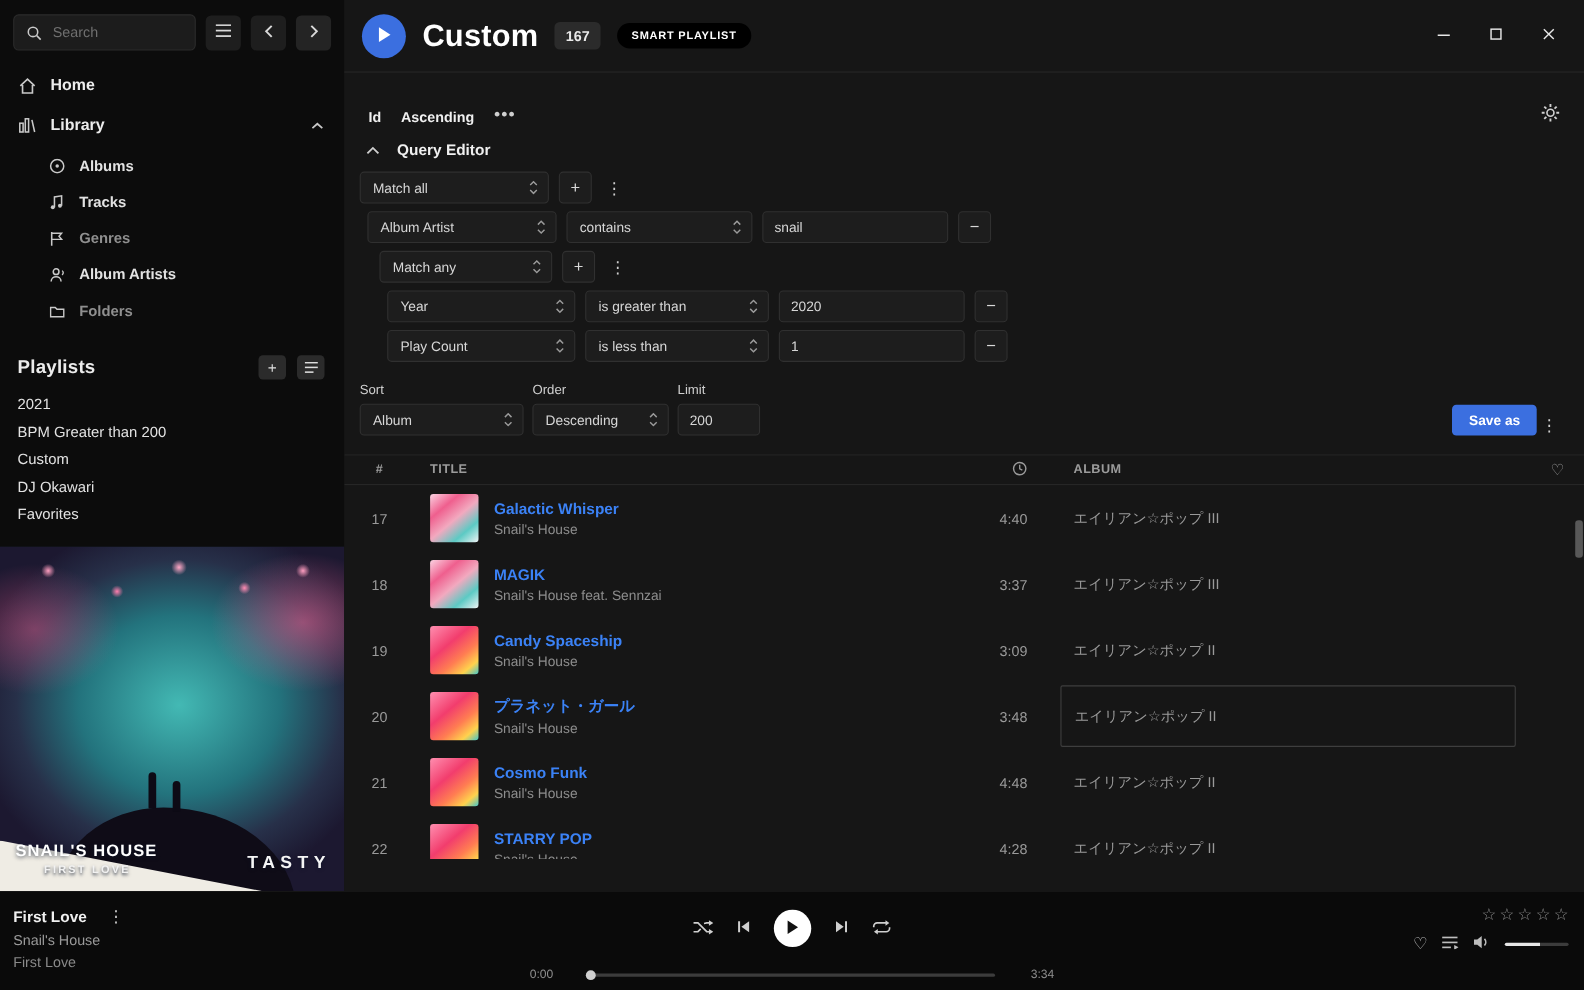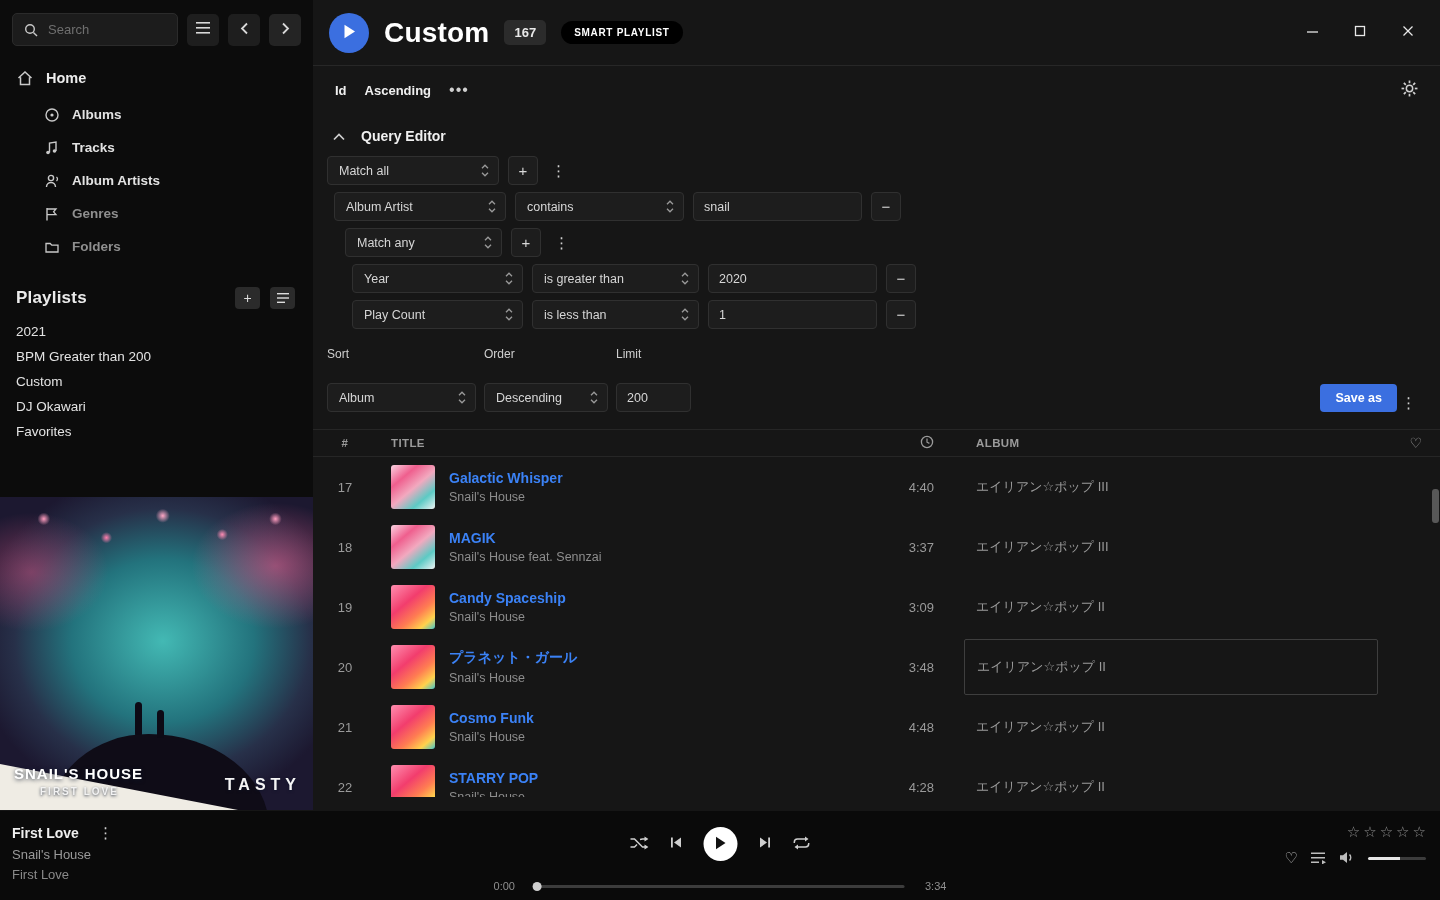--- a/index.html
+++ b/index.html
@@ -56,41 +56,41 @@
   
   .main { position:absolute; left:313px; top:0; width:1127px; height:810px; background:#161616; }
   .page-header { height:66px; border-bottom:1px solid #272727; display:flex; align-items:center; gap:15px; padding:0 16px; }
   .play-circle { width:40px; height:40px; border-radius:50%; background:var(--accent,#3b6fe0); border:none; display:flex; align-items:center; justify-content:center; cursor:pointer; flex:0 0 auto; }
   .page-title { font-size:28px; font-weight:800; margin:0; letter-spacing:.2px; color:#fff; }
   .count-badge { background:#2b2b2b; border-radius:5px; padding:5px 10px; font-size:13px; font-weight:700; color:#e9e9e9; }
   .type-badge { background:#000; border-radius:12px; padding:6px 13px; font-size:10px; font-weight:700; letter-spacing:.7px; color:#fff; }
   .window-controls { margin-left:auto; display:flex; gap:32px; padding-right:8px; color:#e8e8e8; }
   .wc-btn { background:none; border:none; color:#e8e8e8; cursor:pointer; display:flex; align-items:center; justify-content:center; width:16px; height:16px; padding:0; }
 
-  .toolbar { height:48px; display:flex; align-items:center; padding:0 22px; }
+  .toolbar { height:48px; display:flex; align-items:flex-end; padding:0 22px; }
   .tb-text-btn { background:none; border:none; color:#f0f0f0; font-size:13px; font-weight:700; font-family:inherit; cursor:pointer; padding:0; margin-right:18px; }
   .tb-more { background:none; border:none; color:#cfcfcf; font-size:16px; cursor:pointer; padding:0; letter-spacing:1px; }
   .tb-gear { margin-left:auto; background:none; border:none; color:#d0d0d0; cursor:pointer; padding:0; }
 
   .qe-head { display:flex; align-items:center; gap:16px; padding:14px 4px 12px 20px; }
   .qe-collapse { background:none; border:none; color:#cfcfcf; cursor:pointer; padding:0; display:flex; }
   .qe-title { font-size:14px; font-weight:700; color:#f0f0f0; }
 
   .qe-row { display:flex; align-items:center; gap:9px; margin:0 0 7px 14px; }
   .ind1 { margin-left:21px; } .ind2 { margin-left:32px; } .ind3 { margin-left:39px; }
   .select, .text-input { height:29px; background:#1d1d1d; border:1px solid #303030; border-radius:4px; color:#d6d6d6; font-size:12.5px; }
   .select { display:flex; align-items:center; justify-content:space-between; padding:0 9px 0 11px; cursor:pointer; }
   .text-input { padding:0 10px; font-family:inherit; outline:none; }
   .w172{width:172px;} .w169{width:169px;} .w167{width:167px;} .w171{width:171px;} .w157{width:157px;} .w149{width:149px;} .w124{width:124px;} .w75{width:75px;}
   .caret { color:#9a9a9a; display:flex; }
   .sq-btn { width:30px; height:29px; background:#1d1d1d; border:1px solid #303030; border-radius:4px; color:#d8d8d8; font-size:15px; display:flex; align-items:center; justify-content:center; cursor:pointer; }
   .kebab { background:none; border:none; color:#cfcfcf; font-size:15px; cursor:pointer; padding:0 4px; }
 
   .qe-footer { display:flex; align-items:flex-end; margin:18px 20px 0 14px; }
-  .field-group { display:flex; flex-direction:column; gap:22px; margin-right:8px; }
+  .field-group { display:flex; flex-direction:column; gap:6px; margin-right:8px; }
   .field-group label { font-size:12px; color:#cfcfcf; }
   .save-btn { margin-left:auto; height:28px; padding:0 15px; background:var(--accent,#3b6fe0); color:#fff; border:none; border-radius:4px; font-size:12.5px; font-weight:700; font-family:inherit; cursor:pointer; }
 
   
   .tracklist { margin-top:17px; position:relative; height:368px; overflow:hidden; }
   .tgrid { display:grid; grid-template-columns:64px 485px 90px 440px 48px; align-items:center; }
   .thead { height:28px; border-top:1px solid #262626; border-bottom:1px solid #262626; color:#9b9b9b; font-size:11.5px; font-weight:700; letter-spacing:.4px; }
   .th-num { text-align:center; }
   .th-title { padding-left:14px; }
   .th-dur { display:flex; justify-content:flex-end; padding-right:18px; color:#9b9b9b; }
@@ -112,21 +112,21 @@
   
   .playerbar { position:absolute; left:0; bottom:0; width:1440px; height:90px; background:#0a0a0a; border-top:1px solid #161616; }
   .np { position:absolute; left:12px; top:13px; }
   .np-title-row { display:flex; align-items:center; gap:15px; }
   .np-title { font-size:14px; font-weight:600; color:#f0f0f0; }
   .np-artist,.np-album { font-size:13px; color:#9a9a9a; margin-top:5px; }
   .np-album { color:#8a8a8a; }
   .transport { position:absolute; left:50%; top:16px; transform:translateX(-50%); display:flex; align-items:center; gap:21px; }
   .tr-btn { background:none; border:none; color:#cfcfcf; cursor:pointer; padding:0; display:flex; align-items:center; }
   .play-btn { width:34px; height:34px; border-radius:50%; background:#fff; border:none; display:flex; align-items:center; justify-content:center; cursor:pointer; }
-  .progress { position:absolute; left:50%; top:69px; transform:translateX(-50%); display:flex; align-items:center; gap:20px; font-size:11px; color:#8f8f8f; }
+  .progress { position:absolute; left:50%; top:69px; transform:translateX(-50%); display:flex; align-items:center; gap:32px; font-size:11px; color:#8f8f8f; }
   .bar { width:370px; height:3px; background:#3c3c3c; border-radius:2px; position:relative; cursor:pointer; }
   .knob { position:absolute; left:-2px; top:-3px; width:9px; height:9px; border-radius:50%; background:#cfcfcf; }
   .right-controls { position:absolute; right:14px; top:13px; }
   .stars { display:flex; gap:3px; justify-content:flex-end; }
   .star { background:none; border:none; color:#8b8b8b; font-size:15px; padding:0; cursor:pointer; line-height:1; }
   .vol-row { display:flex; align-items:center; gap:13px; margin-top:10px; justify-content:flex-end; color:#bdbdbd; }
   .heart-btn,.queue-btn,.vol-btn { background:none; border:none; color:#bdbdbd; cursor:pointer; padding:0; font-size:15px; display:flex; align-items:center; }
   .vol-slider { width:58px; height:3px; border-radius:2px; background:linear-gradient(90deg,#e6e6e6 0 55%, #3c3c3c 55% 100%); cursor:pointer; }
 </style>
 </head>
@@ -166,58 +166,73 @@
 
     <nav class="nav">
       <div class="nav-item">
         <span class="icn">
             <svg width="16" height="15" viewBox="0 0 16 15">
               <path d="M1.5,7 8,1 14.5,7 M3.5,6.2 V13.5 H12.5 V6.2" fill="none" stroke="currentColor" stroke-width="1.5"></path>
             </svg>
           </span>
         <span>Home</span>
       </div>
+      <div class="nav-item">
+        <span class="icn">
+            <svg width="16" height="14" viewBox="0 0 16 14">
+              <rect x="1" y="5" width="3" height="8" fill="none" stroke="currentColor" stroke-width="1.4"></rect>
+              <rect x="6" y="1" width="3" height="12" fill="none" stroke="currentColor" stroke-width="1.4"></rect>
+              <line x1="12" y1="2" x2="14.5" y2="13" stroke="currentColor" stroke-width="1.4"></line>
+            </svg>
+          </span>
+        <span class="grow">Library</span>
+        <span class="icn">
+            <svg width="11" height="7" viewBox="0 0 11 7">
+              <polyline points="1,5.5 5.5,1.5 10,5.5" fill="none" stroke="currentColor" stroke-width="1.6"></polyline>
+            </svg>
+          </span>
+      </div>
       <div class="sub-items">
         <div class="sub-item">
           <span class="icn">
               <svg width="14" height="14" viewBox="0 0 14 14">
                 <circle cx="7" cy="7" r="6" fill="none" stroke="currentColor" stroke-width="1.4"></circle>
                 <circle cx="7" cy="7" r="1.6" fill="currentColor"></circle>
               </svg>
             </span>
           <span>Albums</span>
         </div>
         <div class="sub-item">
           <span class="icn">
               <svg width="13" height="14" viewBox="0 0 13 14">
                 <path d="M4.5,11.5 V2 L11,1 V10" fill="none" stroke="currentColor" stroke-width="1.4"></path>
                 <circle cx="3" cy="11.5" r="1.8" fill="currentColor"></circle>
                 <circle cx="9.5" cy="10" r="1.8" fill="currentColor"></circle>
               </svg>
             </span>
           <span>Tracks</span>
         </div>
+        <div class="sub-item dim">
+          <span class="icn">
+              <svg width="13" height="14" viewBox="0 0 13 14">
+                <line x1="2" y1="1" x2="2" y2="13.5" stroke="currentColor" stroke-width="1.4"></line>
+                <path d="M2,2 H11 L8.6,4.8 11,7.6 H2" fill="none" stroke="currentColor" stroke-width="1.3"></path>
+              </svg>
+            </span>
+          <span>Genres</span>
+        </div>
         <div class="sub-item">
           <span class="icn">
               <svg width="14" height="14" viewBox="0 0 14 14">
                 <circle cx="6" cy="4" r="2.6" fill="none" stroke="currentColor" stroke-width="1.4"></circle>
                 <path d="M1.5,13 C1.5,9.8 4,8.5 6,8.5 C8,8.5 10.5,9.8 10.5,13" fill="none" stroke="currentColor" stroke-width="1.4"></path>
                 <path d="M11.5,3 q2,2 0,4" fill="none" stroke="currentColor" stroke-width="1.2"></path>
               </svg>
             </span>
           <span>Album Artists</span>
-        </div>
-        <div class="sub-item dim">
-          <span class="icn">
-              <svg width="13" height="14" viewBox="0 0 13 14">
-                <line x1="2" y1="1" x2="2" y2="13.5" stroke="currentColor" stroke-width="1.4"></line>
-                <path d="M2,2 H11 L8.6,4.8 11,7.6 H2" fill="none" stroke="currentColor" stroke-width="1.3"></path>
-              </svg>
-            </span>
-          <span>Genres</span>
         </div>
         <div class="sub-item dim">
           <span class="icn">
               <svg width="14" height="12" viewBox="0 0 14 12">
                 <path d="M1,2.5 H5.2 L6.8,4.2 H13 V11 H1 Z" fill="none" stroke="currentColor" stroke-width="1.3"></path>
               </svg>
             </span>
           <span>Folders</span>
         </div>
       </div>

